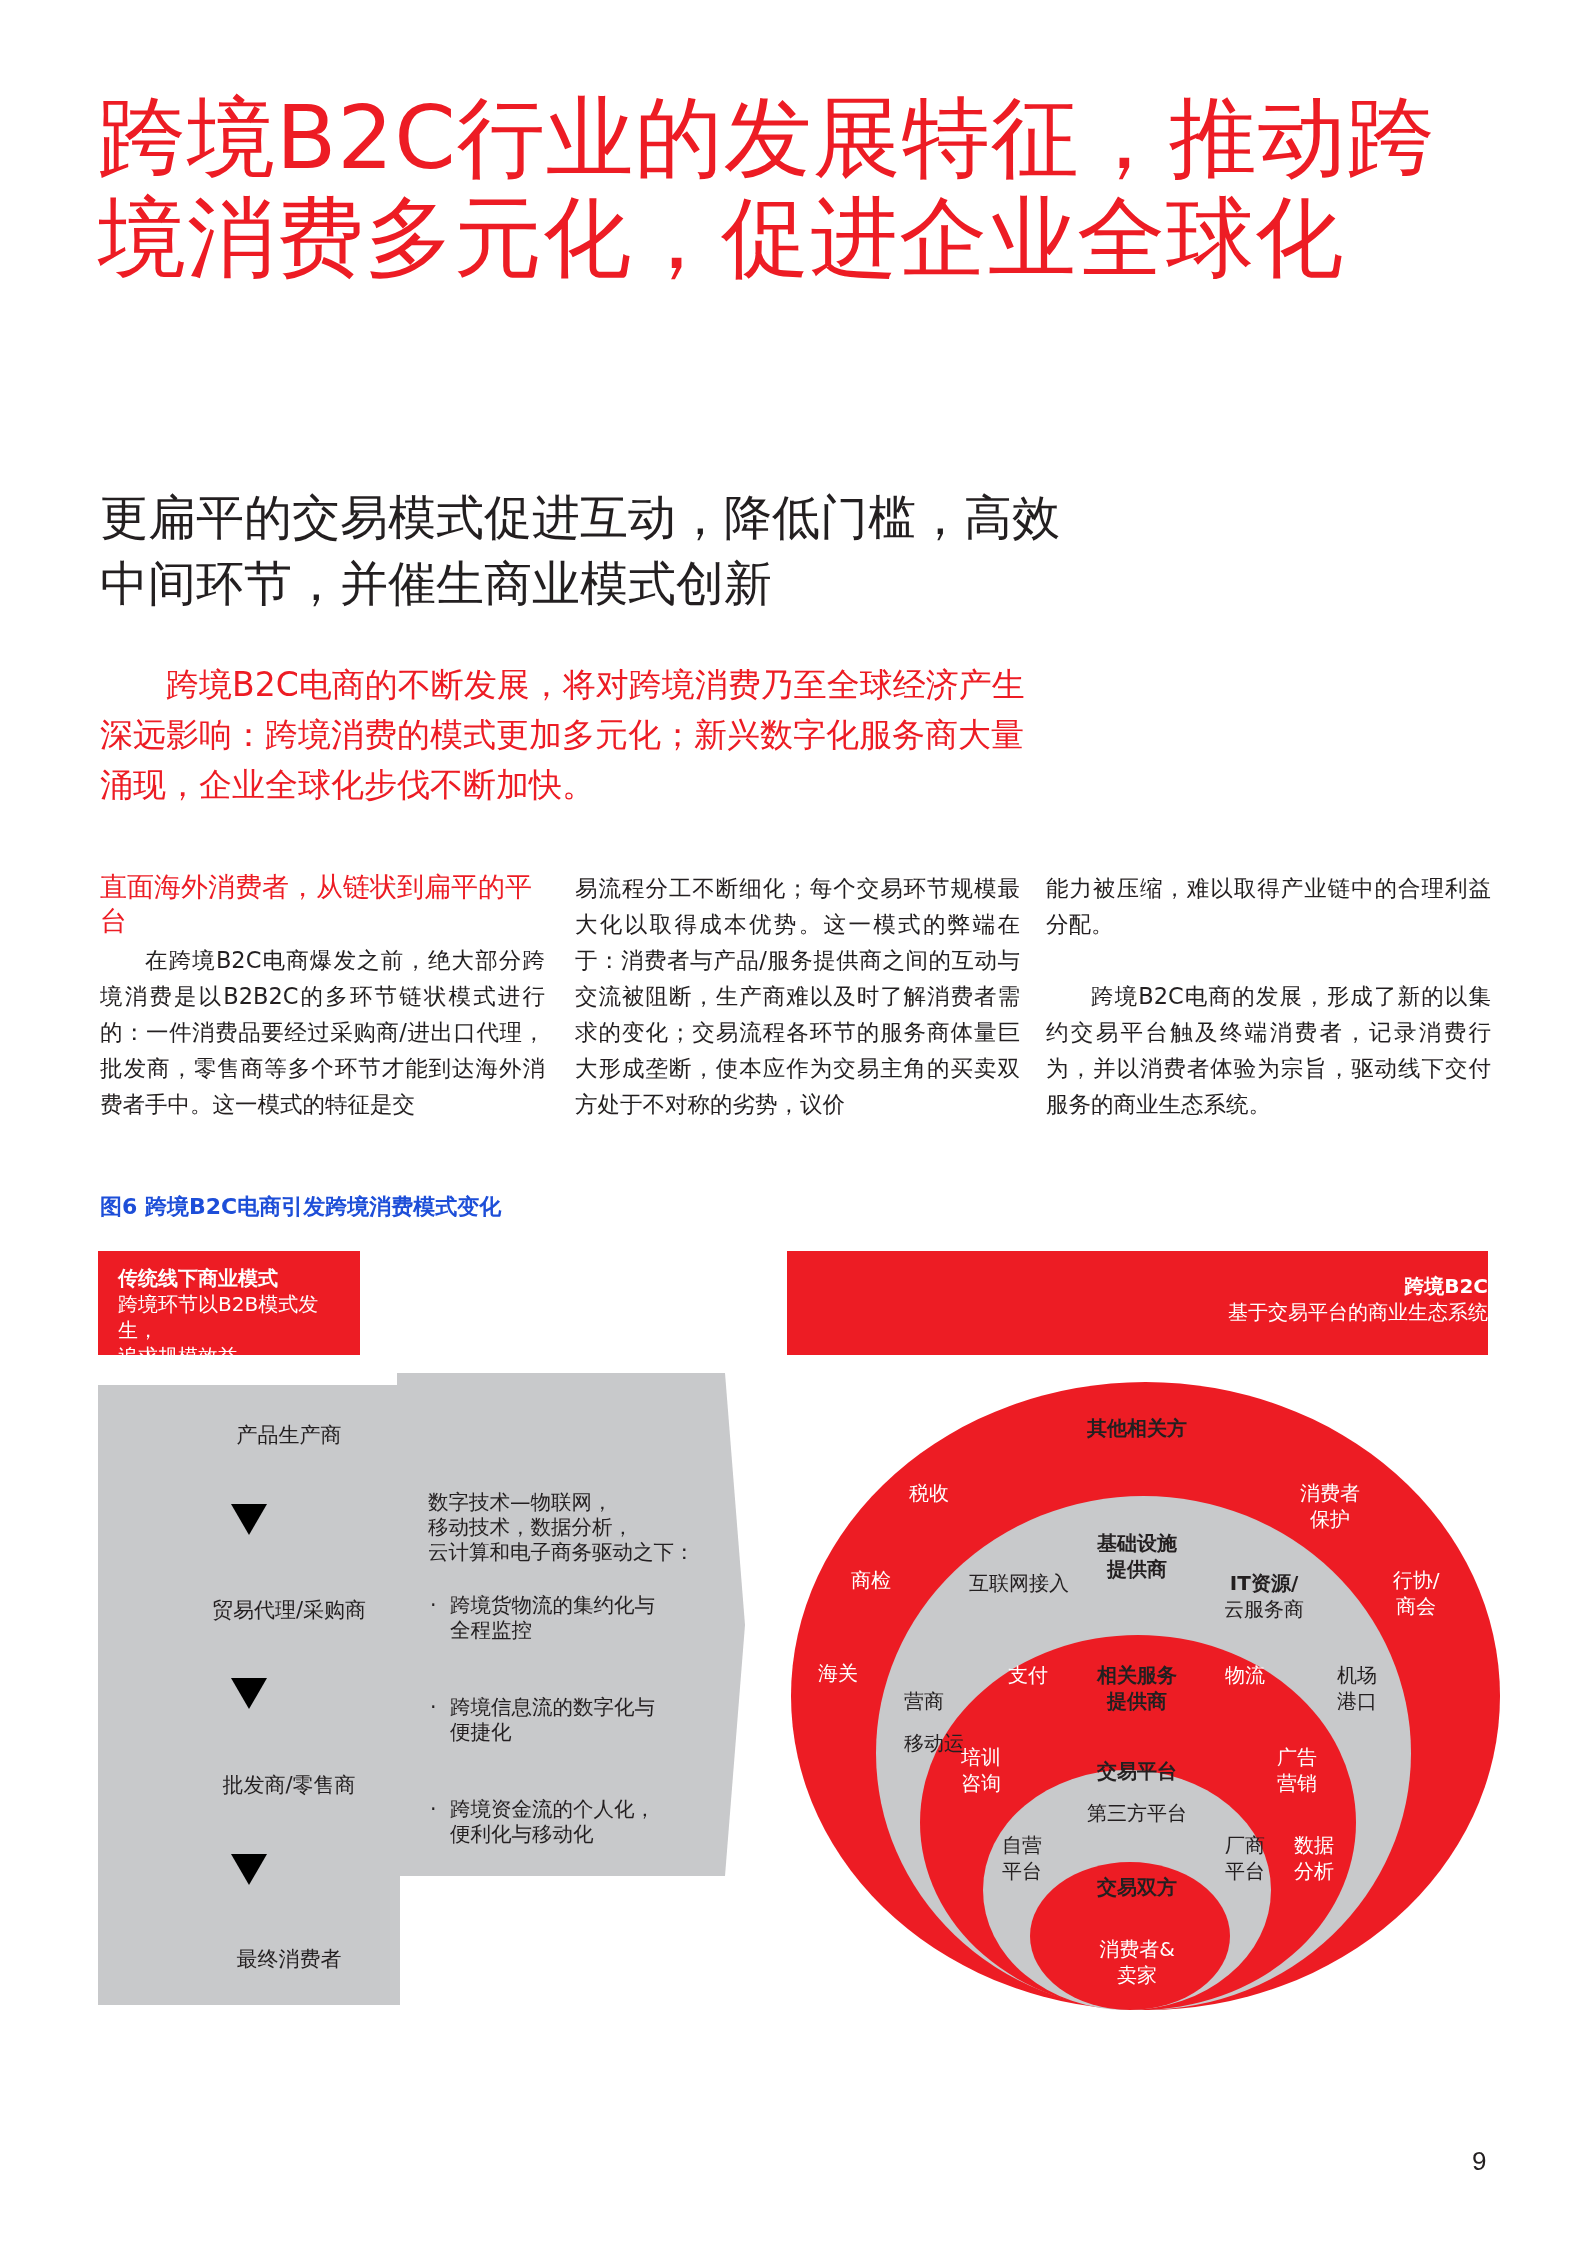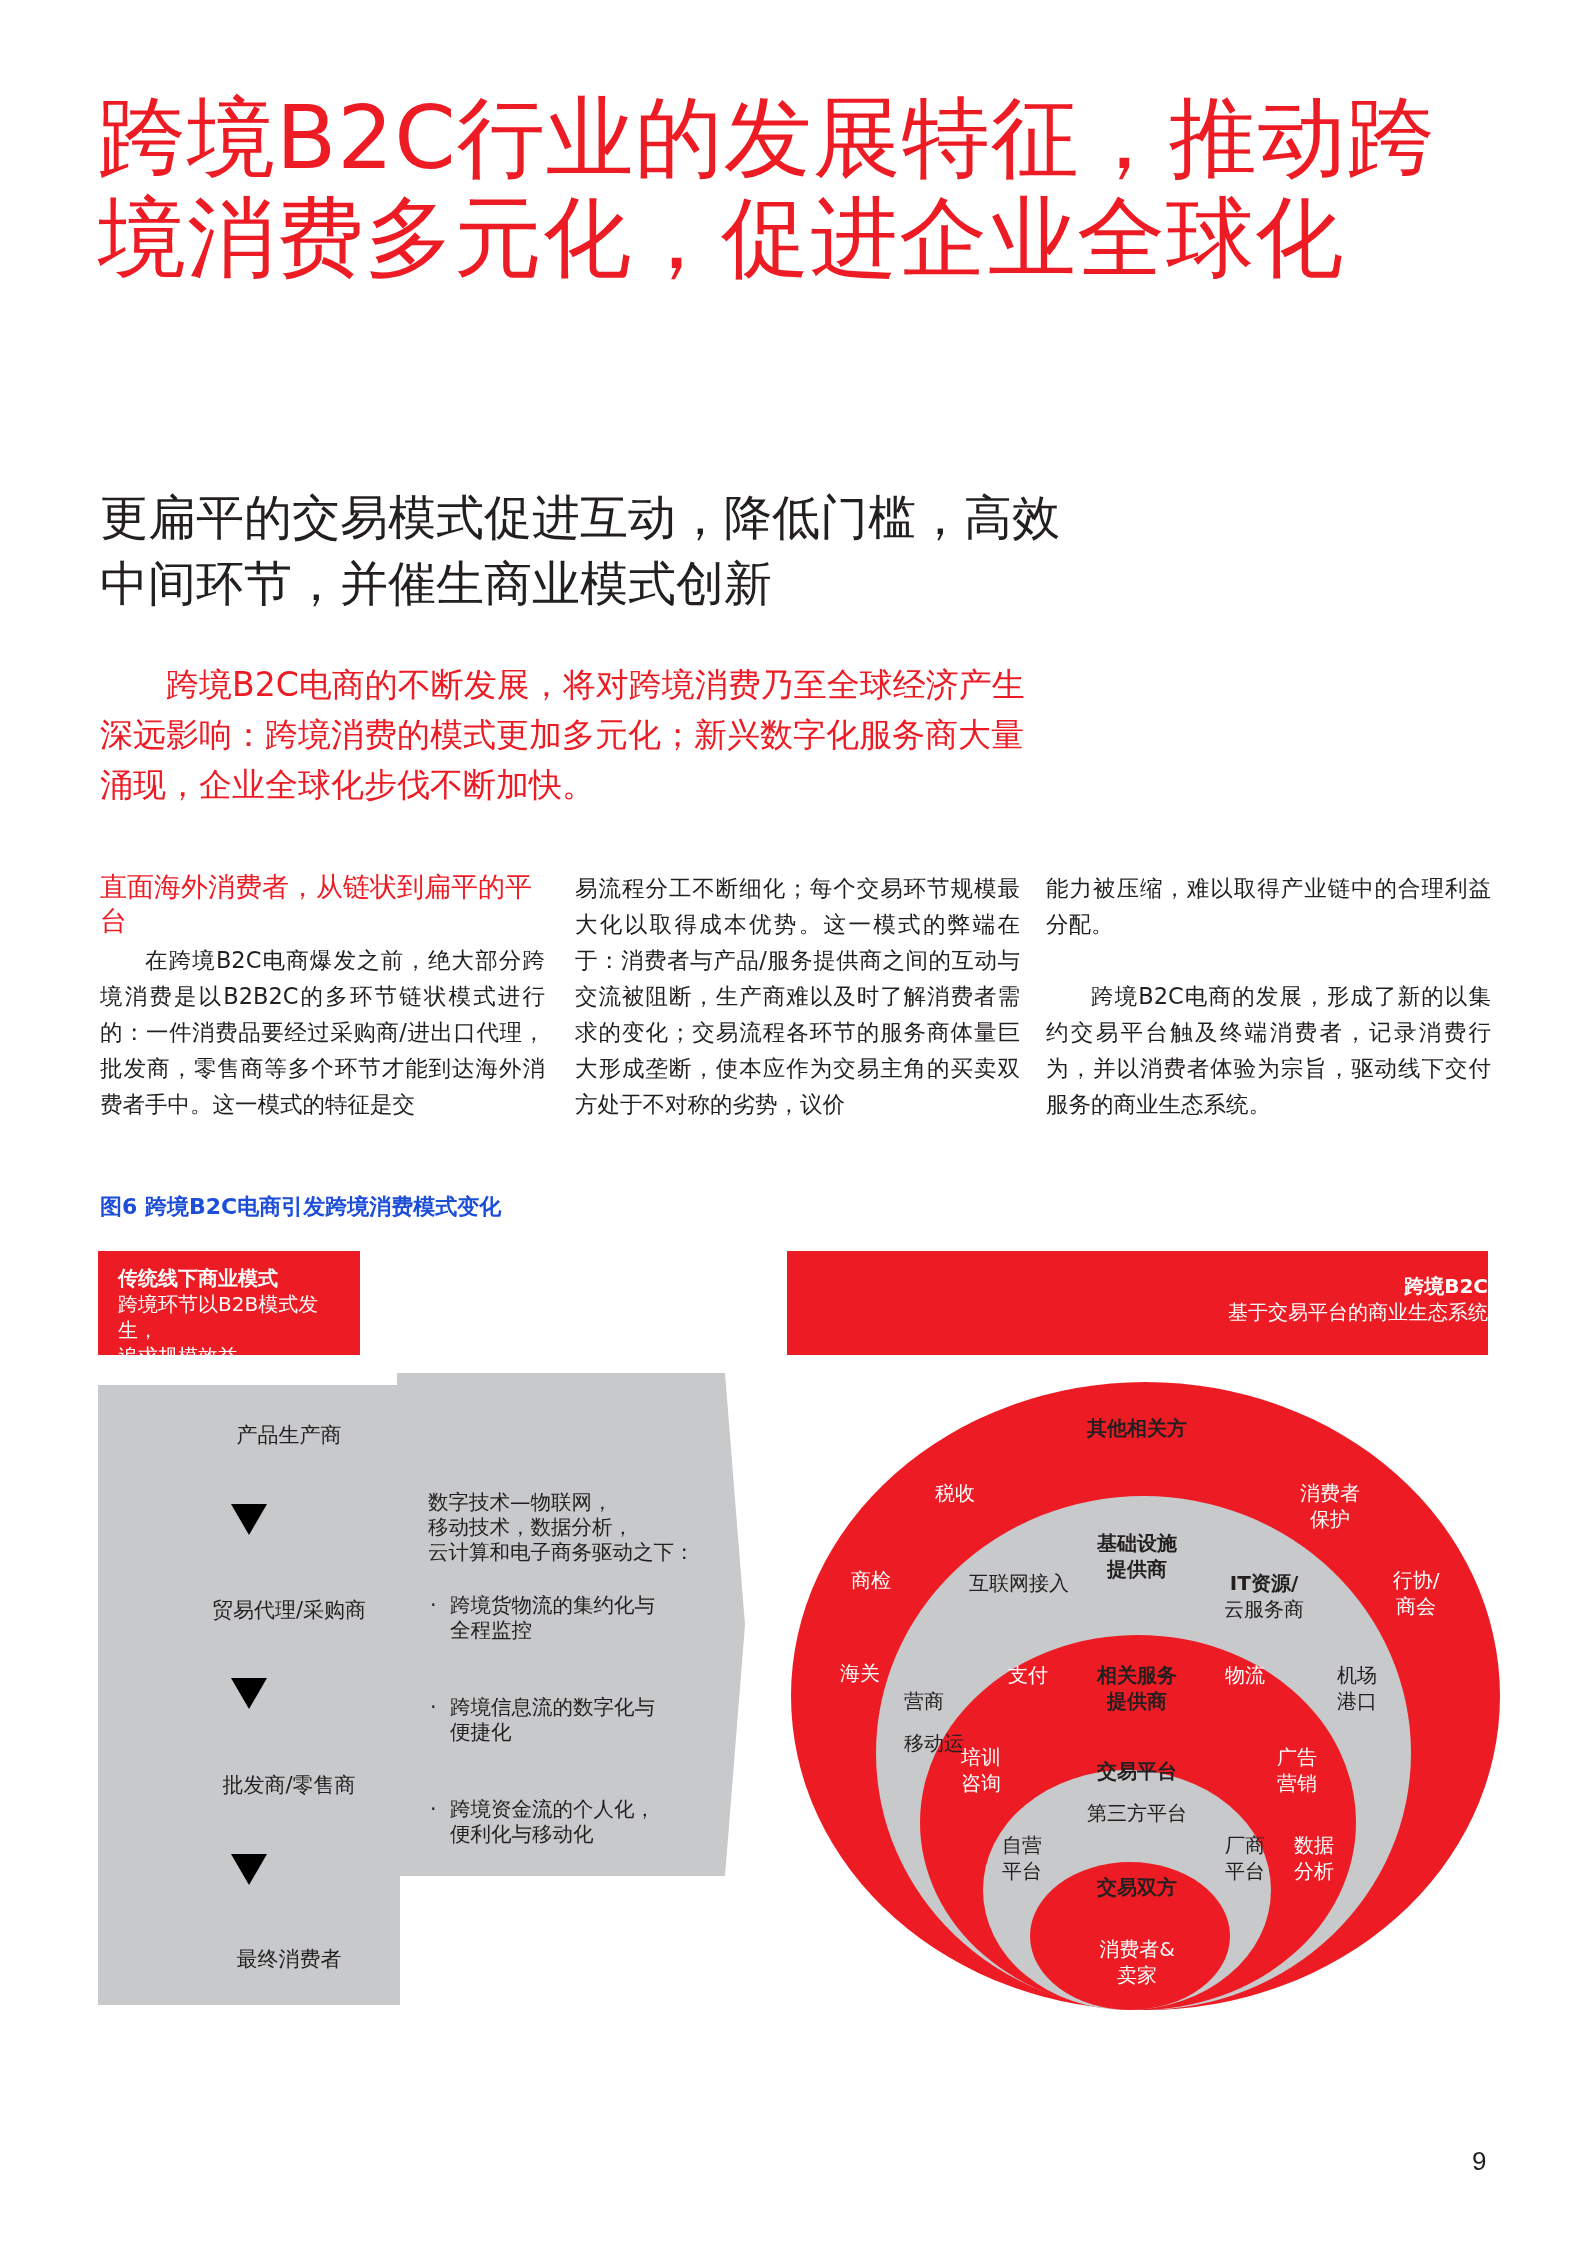--- a/index.html
+++ b/index.html
@@ -99,25 +99,25 @@
 </div>
 
 <div>
   <div class="ell" style="left:791px; top:1382px; width:709px; height:628px; background:#ed1c24;"></div>
   <div class="ell" style="left:876px; top:1496px; width:535px; height:514px; background:#c8c9cb;"></div>
   <div class="ell" style="left:920px; top:1635px; width:436px; height:375px; background:#ed1c24;"></div>
   <div class="ell" style="left:983px; top:1770px; width:288px; height:240px; background:#c8c9cb;"></div>
   <div class="ell" style="left:1030px; top:1862px; width:200px; height:148px; background:#ed1c24;"></div>
 
   <div class="lbl k b" style="left:1137px; top:1415px;">其他相关方</div>
-  <div class="lbl w" style="left:955px; top:1480px;">税收</div>
+  <div class="lbl w" style="left:929px; top:1480px;">税收</div>
   <div class="lbl w" style="left:1330px; top:1480px; white-space:normal; width:70px;">消费者保护</div>
   <div class="lbl w" style="left:871px; top:1567px;">商检</div>
   <div class="lbl w" style="left:1416px; top:1567px; white-space:normal; width:50px;">行协/商会</div>
-  <div class="lbl w" style="left:860px; top:1660px;">海关</div>
+  <div class="lbl w" style="left:838px; top:1660px;">海关</div>
 
   <div class="lbl k b" style="left:1137px; top:1530px;">基础设施</div>
   <div class="lbl k b" style="left:1137px; top:1556px;">提供商</div>
   <div class="lbl k" style="left:1019px; top:1570px;">互联网接入</div>
   <div class="lbl k" style="left:1264px; top:1570px;font-weight:bold;">IT资源/</div>
   <div class="lbl k" style="left:1264px; top:1596px;">云服务商</div>
   <div class="lbl k" style="left:934px; top:1730px;">移动运</div>
   <div class="lbl k" style="left:924px; top:1688px;">营商</div>
   <div class="lbl k" style="left:1357px; top:1662px;">机场</div>
   <div class="lbl k" style="left:1357px; top:1688px;">港口</div>

